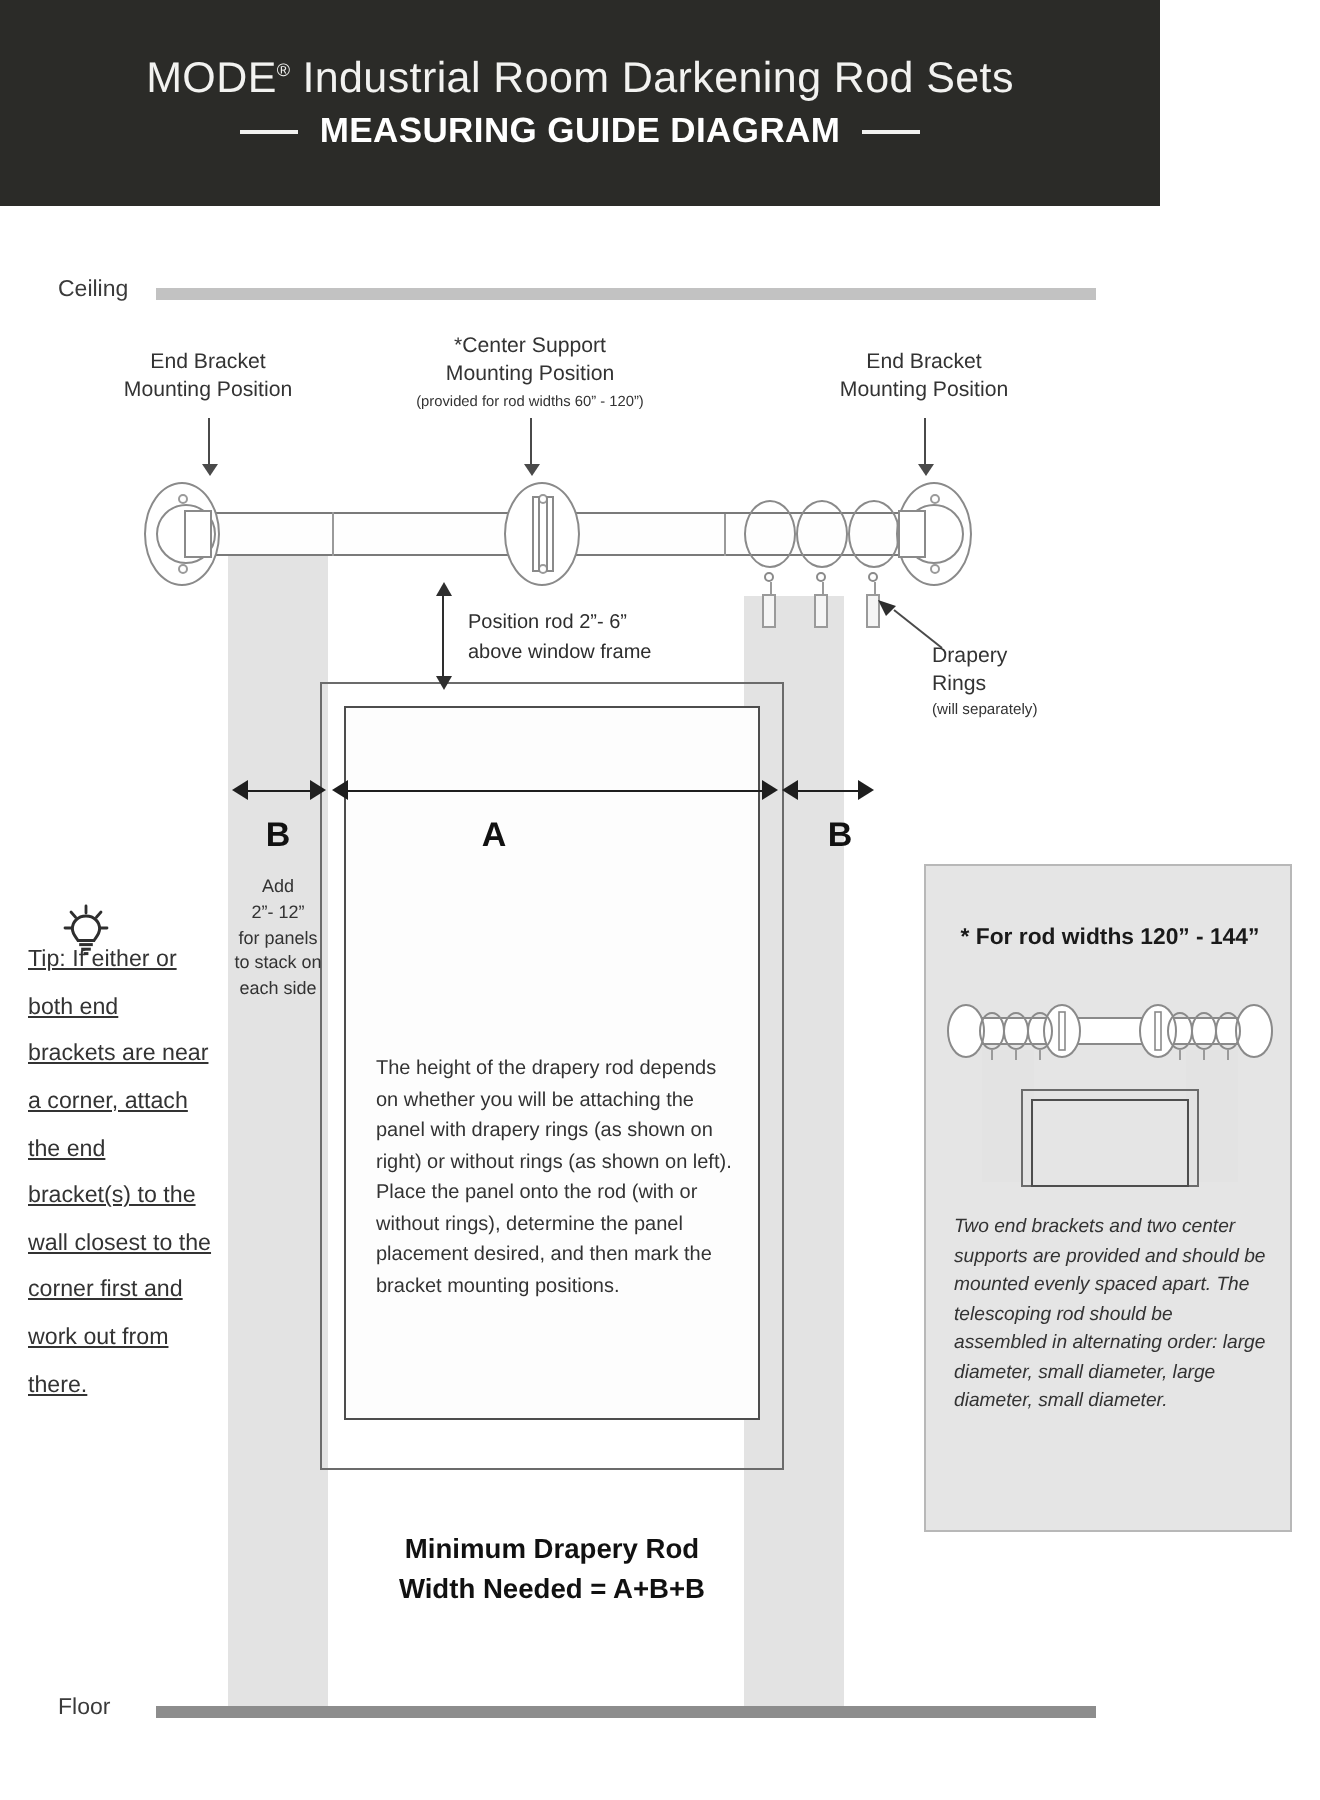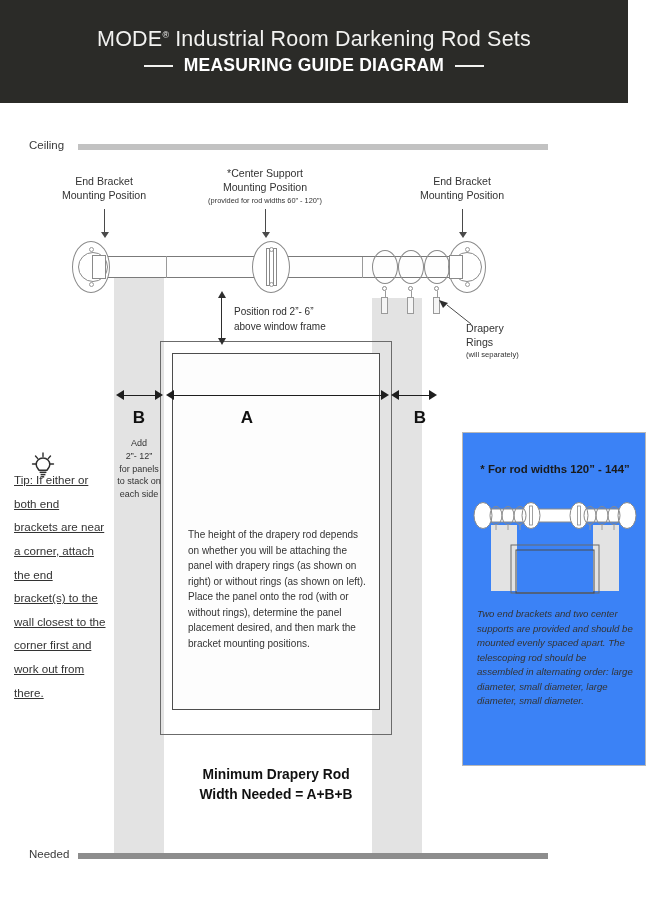--- a/index.html
+++ b/index.html
@@ -13,21 +13,21 @@
   }
   #page {
     position: relative;
     width: 660px; height: 900px;
     background: #ffffff;
   }
 
   
   #header {
     position: absolute; left: 0; top: 0;
-    width: 628px; height: 103px;
+    width: 580px; height: 103px;
     background: #2b2b28;
     display: flex; flex-direction: column;
     align-items: center; justify-content: center;
   }
   #header-title {
     color: #f2f2f0;
     font-size: 21.5px;
     font-weight: 400;
     letter-spacing: 0.2px;
     white-space: nowrap;
@@ -327,21 +327,21 @@
     color: #333;
     text-decoration: underline;
   }
 
   
   #inset-box {
     position: absolute;
     left: 462px; top: 432px;
     width: 184px; height: 334px;
     border: 1px solid #b8b8b8;
-    background: #3b82f6;
+    background: #e5e5e5;
   }
   #inset-title {
     position: absolute; left: 0; top: 30px;
     width: 184px;
     text-align: center;
     font-size: 11.4px; font-weight: bold;
     color: #1a1a1a;
   }
   #inset-diagram {
     position: absolute; left: 6px; top: 56px;
@@ -532,16 +532,16 @@
         <line x1="133" y1="35.5" x2="133" y2="41"></line>
         <line x1="145" y1="35.5" x2="145" y2="41"></line>
       </g>
     </svg>
 
     <div id="inset-text">Two end brackets and two center supports are provided and should be mounted evenly spaced apart. The telescoping rod should be assembled in alternating order: large diameter, small diameter, large diameter, small diameter.</div>
   </div>
 
   <div id="min-width-text">Minimum Drapery Rod<br>Width Needed = A+B+B</div>
 
-  <div class="surface-label" id="floor-label">Needed</div>
+  <div class="surface-label" id="floor-label">Floor</div>
   <div id="floor-line"></div>
 
 </div>
 
 </body></html>

